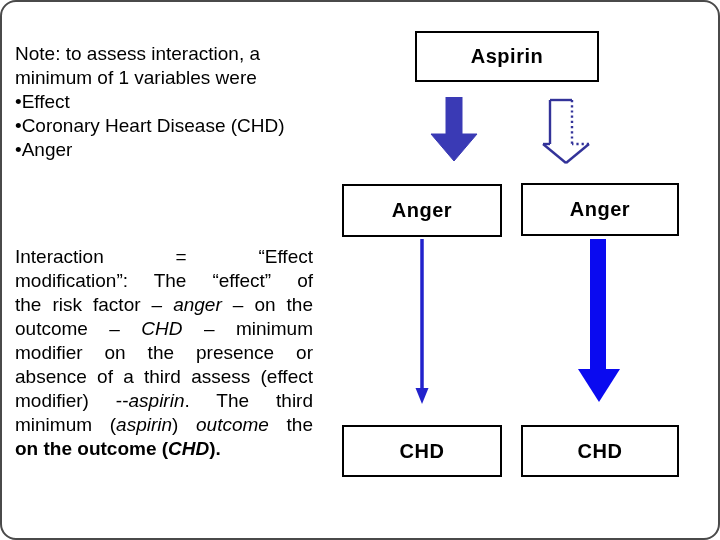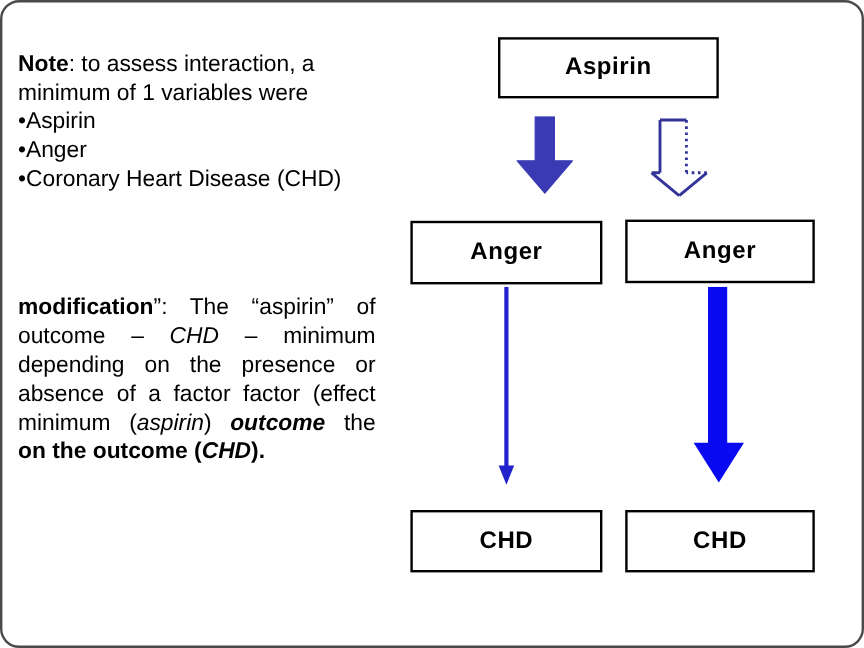--- a/index.html
+++ b/index.html
@@ -15,21 +15,21 @@
     border:2px solid var(--frame-border,#4a4a4a);
     border-radius:16px;
     pointer-events:none;
   }
   .textblock { position:absolute; font-size:19px; line-height:24px; }
   .note { left:15px; top:42px; width:302px; }
   .para { left:15px; top:245px; width:298px; }
   .rt-line { height:24px; }
   .para .rt-line { text-align:justify; text-align-last:justify; }
   .para .rt-line.last { text-align-last:left;font-weight:bold; }
-  .b { font-weight:bold; }
+  .b { font-weight:normal; }
   .i { font-style:italic; }
 
   .dbox {
     position:absolute; box-sizing:border-box;
     border:2px solid var(--box-border,#000);
     background:#ffffff;
     display:flex; align-items:center; justify-content:center;
     font-weight:bold; font-size:20px; letter-spacing:0.5px;
   }
   #aspirin-box { left:415px; top:31px;  width:184px; height:51px; }
@@ -53,30 +53,33 @@
 </style>
 </head>
 <body>
 
 <div class="slide">
   <div class="frame"></div>
 
   <div class="textblock note">
       <div class="rt-line"><span class="b">Note</span><span>: to assess interaction, a</span></div>
       <div class="rt-line"><span>minimum of 1 variables were</span></div>
-      <div class="rt-line"><span>•Aspirin</span></div>
+      <div class="rt-line"><span>•Effect</span></div>
+      <div class="rt-line last"><span>•Coronary Heart Disease (CHD)</span></div>
       <div class="rt-line"><span>•Anger</span></div>
-      <div class="rt-line last"><span>•Coronary Heart Disease (CHD)</span></div>
     </div>
 
   <div class="textblock para">
-      <div class="rt-line"><span class="b">modification</span><span>”: The “aspirin” of</span></div>
+      <div class="rt-line"><span class="b">Interaction </span><span class="b">= </span><span class="b">“Effect</span></div>
+      <div class="rt-line"><span class="b">modification</span><span>”: The “effect” of</span></div>
+      <div class="rt-line"><span>the risk factor – </span><span class="i">anger</span><span> – on the</span></div>
       <div class="rt-line"><span>outcome – </span><span class="i">CHD</span><span> – minimum</span></div>
-      <div class="rt-line"><span>depending on the presence or</span></div>
-      <div class="rt-line"><span>absence of a factor factor (effect</span></div>
+      <div class="rt-line"><span>modifier on the presence or</span></div>
+      <div class="rt-line"><span>absence of a third assess (effect</span></div>
+      <div class="rt-line"><span>modifier) --</span><span class="i">aspirin</span><span>. The third</span></div>
       <div class="rt-line"><span>minimum (</span><span class="i">aspirin</span><span>) </span><span class="b i">outcome</span><span> the</span></div>
       <div class="rt-line last"><span>on the outcome (</span><span class="i">CHD</span><span>).</span></div>
     </div>
 
   <div class="dbox" id="aspirin-box">
     <span>Aspirin</span>
   </div>
   <div class="dbox" id="anger-left">
     <span>Anger</span>
   </div>

